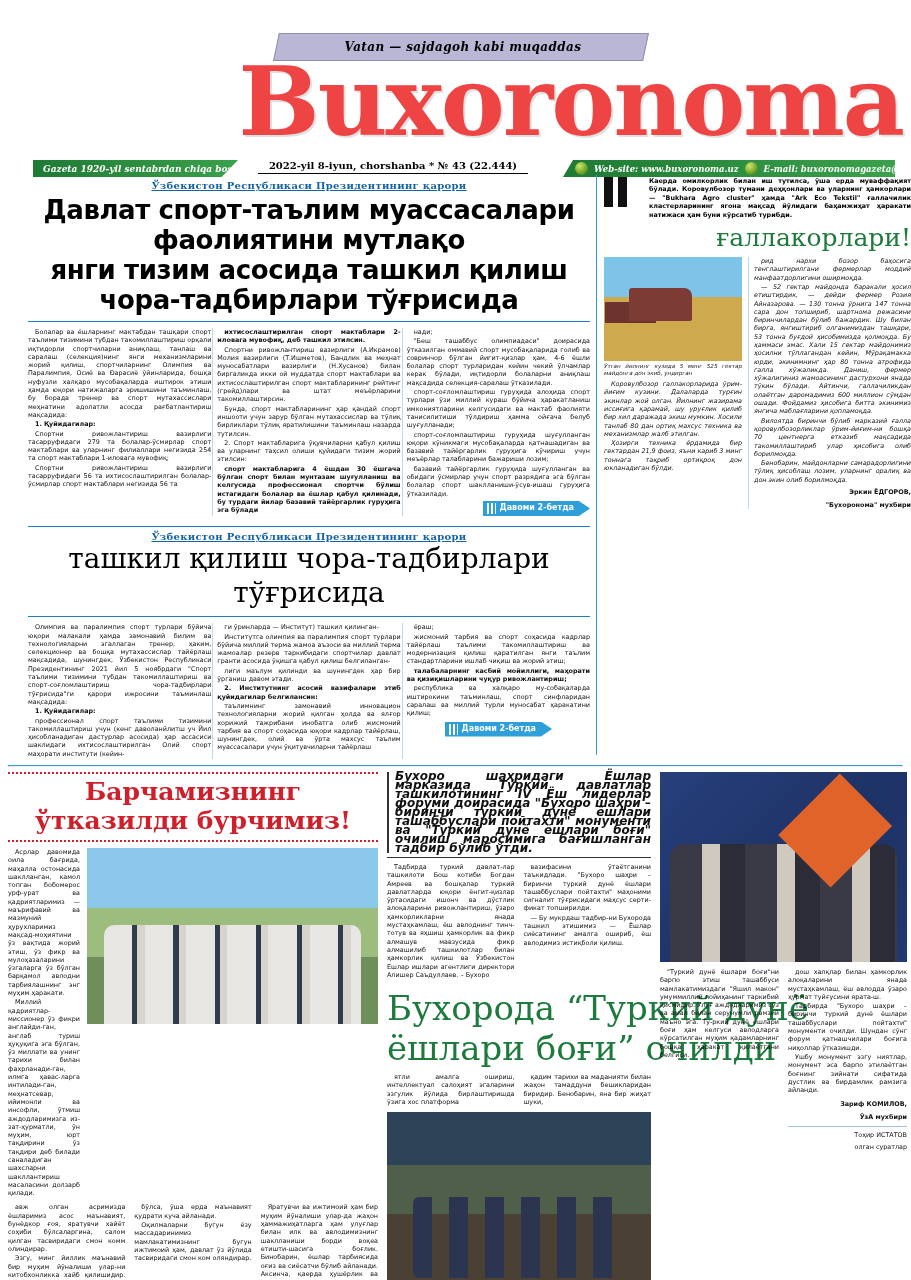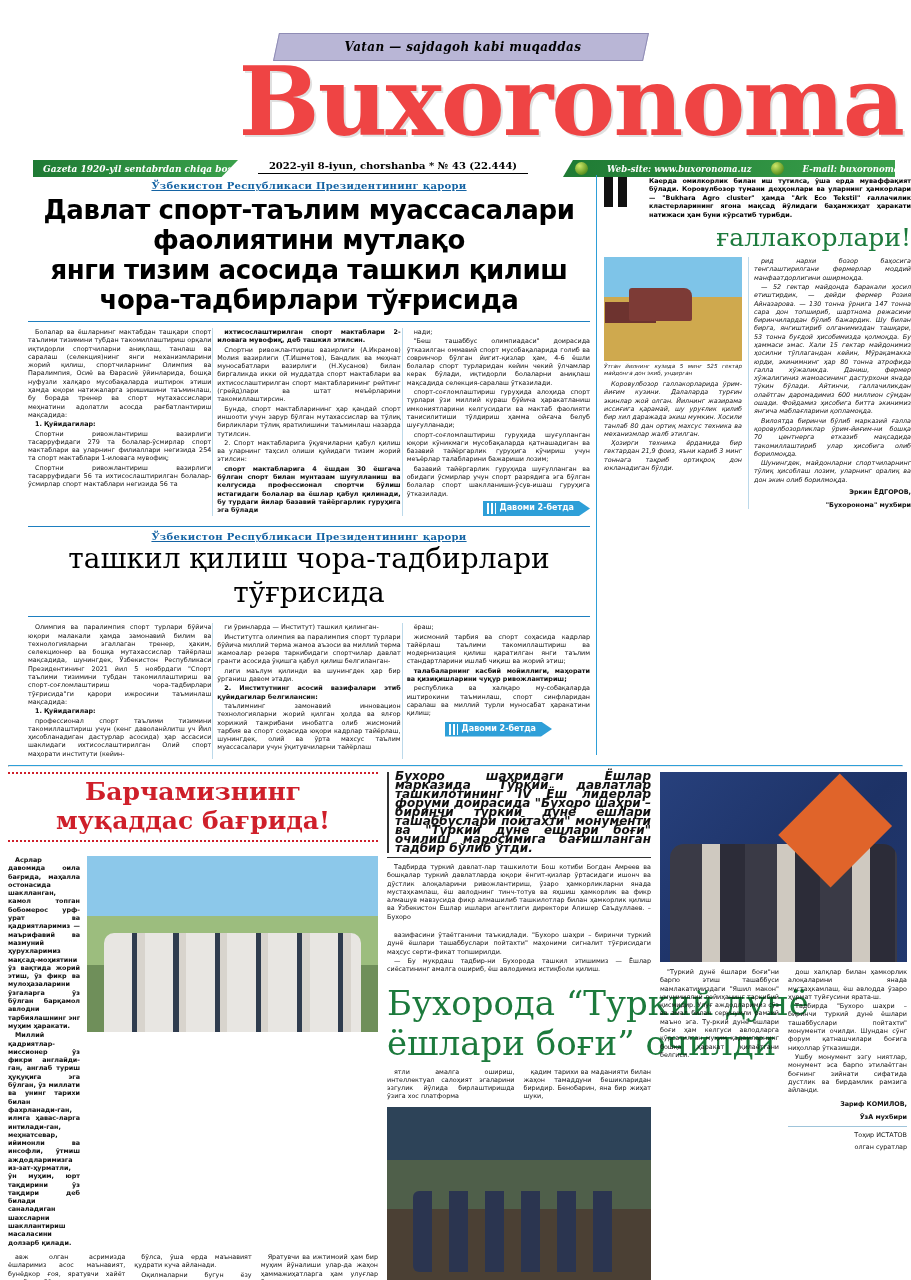--- a/index.html
+++ b/index.html
@@ -28,21 +28,21 @@
     background:linear-gradient(90deg,#1f7a34,#3aa14b); color:#fff;
     clip-path: polygon(0 0, 100% 0, 92% 100%, 0 100%);
     font-family:"DejaVu Serif", serif; font-style:italic; font-weight:bold; font-size:9px;
     display:flex; align-items:center; padding-left:10px; white-space:nowrap; }
   .issue{ position:absolute; left:250px; top:0; width:270px; text-align:center;
     font-family:"DejaVu Serif", serif; font-weight:bold; font-size:10px;
     border-bottom:1.5px solid #000; padding-bottom:2px; }
   .ribbon-right{ position:absolute; left:555px; top:0; right:8px; height:17px;
     background:linear-gradient(90deg,#1f7a34,#3aa14b); color:#fff;
     clip-path: polygon(3% 0, 100% 0, 100% 100%, 0 100%);
-    display:flex; align-items:center; gap:19px; padding-left:12px;
+    display:flex; align-items:center; gap:6px; padding-left:12px;
     font-family:"DejaVu Serif", serif; font-style:italic; font-weight:bold; font-size:8.5px;
     white-space:nowrap; overflow:hidden; }
   .globe{ width:13px;height:13px;border-radius:50%;
     background:radial-gradient(circle at 35% 30%,#cfe86a,#6da02a 60%,#2f6b15);
     flex:none; }
 
   
   .rule{ border:0; border-top:1px solid #1d7fc0; }
   .kicker{ text-align:center; font-family:"DejaVu Serif", serif; font-weight:bold;
     font-size:10px; color:#1463a3; text-decoration:underline; letter-spacing:.3px; }
@@ -245,40 +245,40 @@
           <div class="cap">Ўтган йилнинг кузида 5 минг 525 гектар майдонга дон экиб, ундирган</div>
           <div class="body-col" style="margin-top:3px;">
             <p class="i">Коровулбозор галлакорларида ўрим-йиғим кузини. Далаларда турғин экинлар жой олган. Йилнинг жазирама иссиғига қарамай, шу уруғлик қилиб бир хил даражада экиш мумкин. Хосили танлаб 80 дан ортиқ махсус техника ва механизмлар жалб этилган.</p>
             <p class="i">Ҳозирги техника ёрдамида бир гектардан 21,9 фоиз, яъни кариб 3 минг тоннага тақриб ортиқроқ дон юкланадиган бўлди.</p>
           </div>
         </div>
         <div class="body-col">
           <p class="i">рид нархи бозор баҳосига тенглаштирилгани фермерлар моддий манфаатдорлигини оширмоқда.</p>
           <p class="i">— 52 гектар майдонда баракали ҳосил етиштирдик, — дейди фермер Розия Айназарова. — 130 тонна ўрнига 147 тонна сара дон топшириб, шартнома режасини биринчилардан бўлиб бажардик. Шу билан бирга, янгиштириб олганимиздан ташқари, 53 тонна буғдой ҳисобимизда қолмоқда. Бу ҳаммаси эмас. Хали 15 гектар майдонимиз ҳосилни тўплагандан кейин, Мўрақамакка юрди, экинимнинг ҳар 80 тонна атрофида галла хўжаликда. Даниш, фермер хўжалигиниз жамоасининг дастурхони янада тўкин бўлади. Айтинчи, галлачиликдан олаётган даромадимиз 600 миллион сўмдан ошади. Фойдамиз ҳисобига битта экинимиз янгича маблағларини қопламоқда.</p>
           <p class="i">Вилоятда биринчи бўлиб марказий ғалла қоровулбозорликлар ўрим-йиғим-ни бошқа 70 центнерга етказиб мақсадида такомиллаштириб улар ҳисобига олиб борилмоқда.</p>
-          <p class="i">Шунингдек, майдонларни спортчиларнинг тўлиқ ҳисоблаш лозим, уларнинг оралиқ ва дон экин олиб борилмоқда.</p>
+          <p class="i">Бенобарин, майдонларни самарадорлигини тўлиқ ҳисоблаш лозим, уларнинг оралиқ ва дон экин олиб борилмоқда.</p>
           <div class="byline">Эркин ЁДГОРОВ,</div>
           <div class="byline">"Бухоронома" мухбири</div>
         </div>
       </div>
     </div>
   </div>
 
   <div class="bottom">
     <hr class="hr-blue">
 
     <div style="position:relative; display:grid; grid-template-columns:370px 264px 247px; gap:9px;">
 
       <div>
         <div class="red-head">
           <span>Барчамизнинг</span><br>
-          <span>муқаддас бағрида!</span>
-        </div>
-
-        <div style="display:grid; grid-template-columns:72px 1fr; gap:7px; margin-top:14px;font-weight:bold;">
+          <span>ўтказилди бурчимиз!</span>
+        </div>
+
+        <div style="display:grid; grid-template-columns:72px 1fr; gap:7px; margin-top:6px;">
           <div class="body-col">
             <p>Асрлар давомида оила бағрида, маҳалла остонасида шаклланган, камол топган бобомерос урф-урат ва қадриятларимиз — маърифавий ва мазмуний ҳурухларимиз мақсад-моҳиятини ўз вақтида жорий этиш, ўз фикр ва мулоҳазаларини ўзгаларга ўз бўлган барқамол авлодни тарбиялашнинг энг муҳим ҳаракати.</p>
             <p>Миллий қадриятлар-миссионер ўз фикри англайди-ган, англаб туриш ҳуқуқига эга бўлган, ўз миллати ва унинг тарихи билан фахрланади-ган, илмга ҳавас-ларга интилади-ган, меҳнатсевар, ийимонли ва инсофли, ўтмиш аждодларимизга из-зат-ҳурматли, ўн муҳим, юрт тақдирини ўз тақдири деб билади саналадиган шахсларни шакллантириш масаласини долзарб қилади.</p>
           </div>
           <div class="photo ph-students" style="height:176px;"></div>
         </div>
 
         <div style="display:grid; grid-template-columns:1fr 1fr 1fr; gap:9px; margin-top:5px;">
           <div class="body-col">
             <p>авж олган асримизда ёшларимиз асос маънавият, бунёдкор ғоя, яратувчи хайёт соҳиби бўлсаларгина, салом қилган тасвиридаги смон комм олиндирар.</p>
@@ -292,21 +292,21 @@
             <p>Яратувчи ва ижтимоий ҳам бир муҳим йўналиши улар-да жаҳон ҳаммажиҳатларга ҳам улуғлар билан илк ва авлодимизнинг шаклланиши борди воқеа етишти-шасига боғлик. Бинобарин, ёшлар тарбиясида оғиз ва сиёсатчи бўлиб айланади. Аксинча, қаерда ҳушёрлик ва жонкуярлик, юксак ақл-идрок ва тафаккур ҳукмрон</p>
 
           </div>
         </div>
       </div>
 
       <div style="position:relative;">
         <div class="body-col i b" style="border-left:2px solid #333; padding-left:6px; font-size:12px; line-height:9px;">Бухоро шаҳридаги Ёшлар марказида Туркий давлатлар ташкилотининг IV Ёш лидерлар форуми доирасида "Бухоро шаҳри – биринчи туркий дунё ёшлари ташаббуслари пойтахти" монументи ва "Туркий дунё ёшлари боғи" очилиш маросимига бағишланган тадбир бўлиб ўтди.</div>
         <hr style="border:0;border-top:1px solid #333;margin:4px 0 5px;">
 
-        <div style="display:grid; grid-template-columns:1fr; gap:9px;">
+        <div style="display:grid; grid-template-columns:1fr 1fr; gap:9px;">
           <div class="body-col">
             <p>Тадбирда туркий давлат-лар ташкилоти Бош котиби Богдан Амреев ва бошқалар туркий давлатларда юқори ёнгит-қизлар ўртасидаги ишонч ва дўстлик алоқаларини ривожлантириш, ўзаро ҳамкорликларни янада мустаҳкамлаш, ёш авлоднинг тинч-тотув ва яҳшиш ҳамкорлик ва фикр алмашув мавзусида фикр алмашилиб ташкилотлар билан ҳамкорлик қилиш ва Ўзбекистон Ешлар ишлари агентлиги директори Алишер Саъдуллаев. – Бухоро</p>
           </div>
           <div class="body-col">
             <p>вазифасини ўтаётганини таъкидлади. "Бухоро шаҳри – биринчи туркий дунё ёшлари ташаббуслари пойтахти" маҳоними сигналит тўғрисидаги маҳсус серти-фикат топширилди.</p>
             <p>— Бу мукрдаш тадбир-ни Бухорода ташкил этишимиз — Ёшлар сиёсатининг амалга ошириб, ёш авлодимиз истиқболи қилиш.</p>
           </div>
         </div>
 
         <div class="green-head" style="margin-top:8px; white-space:nowrap;">

